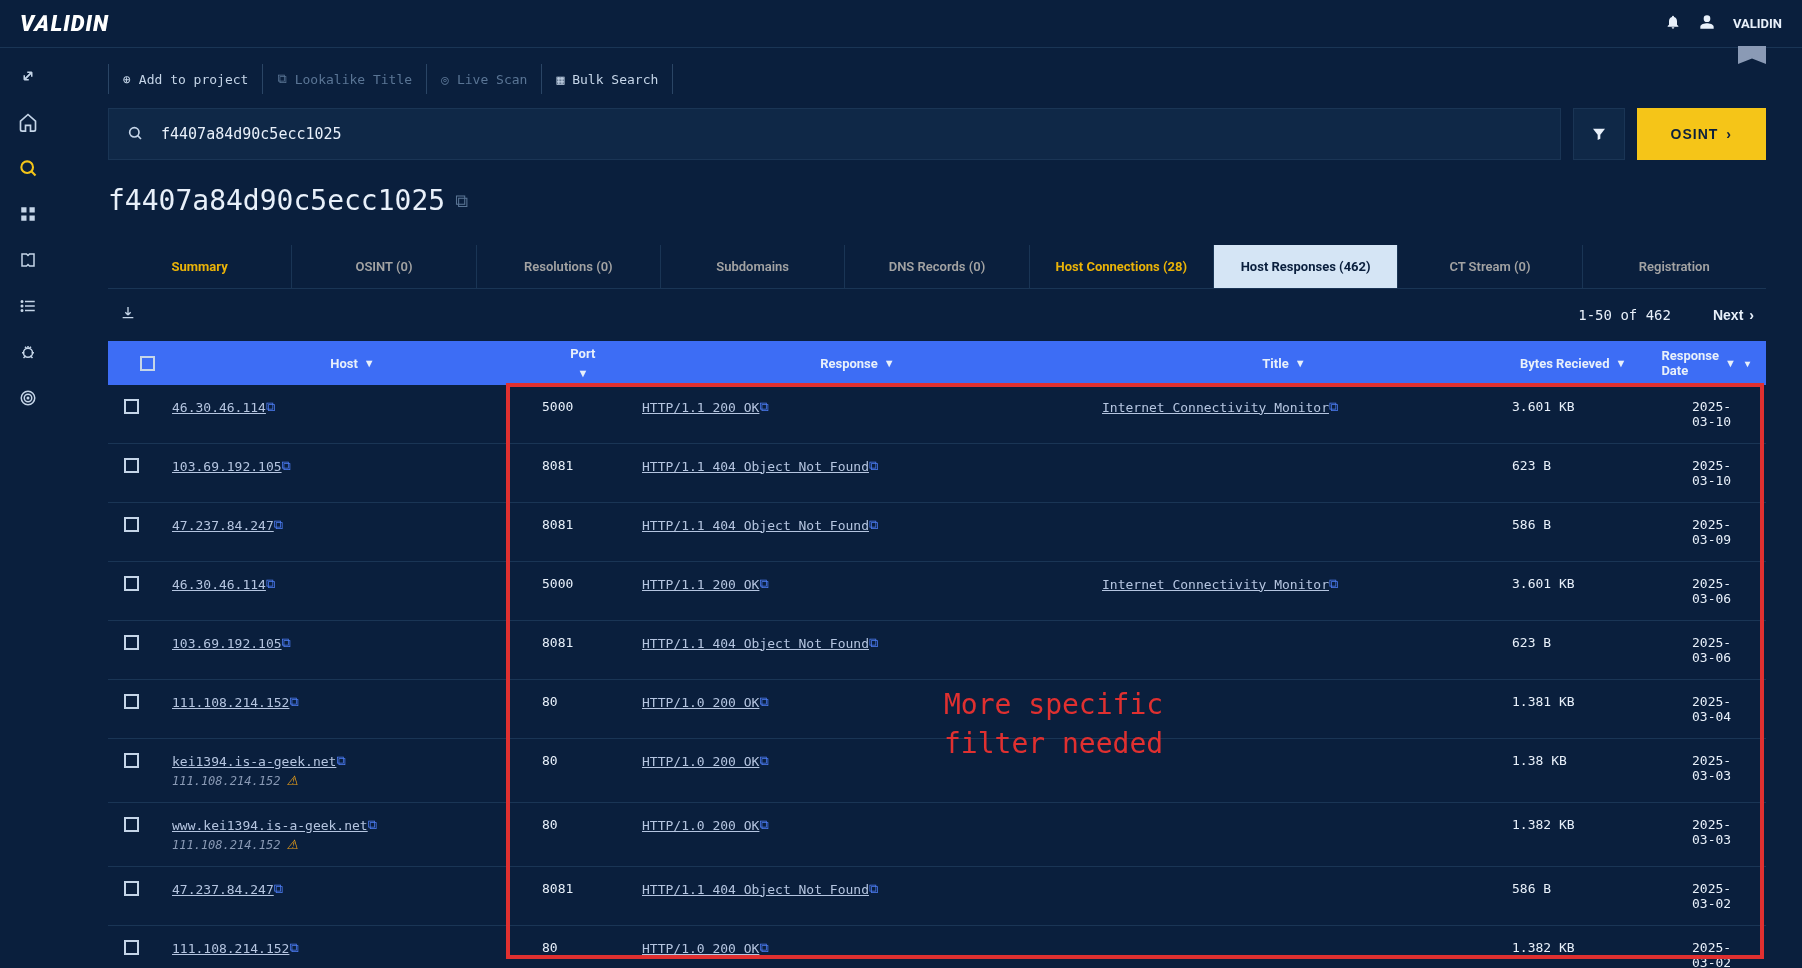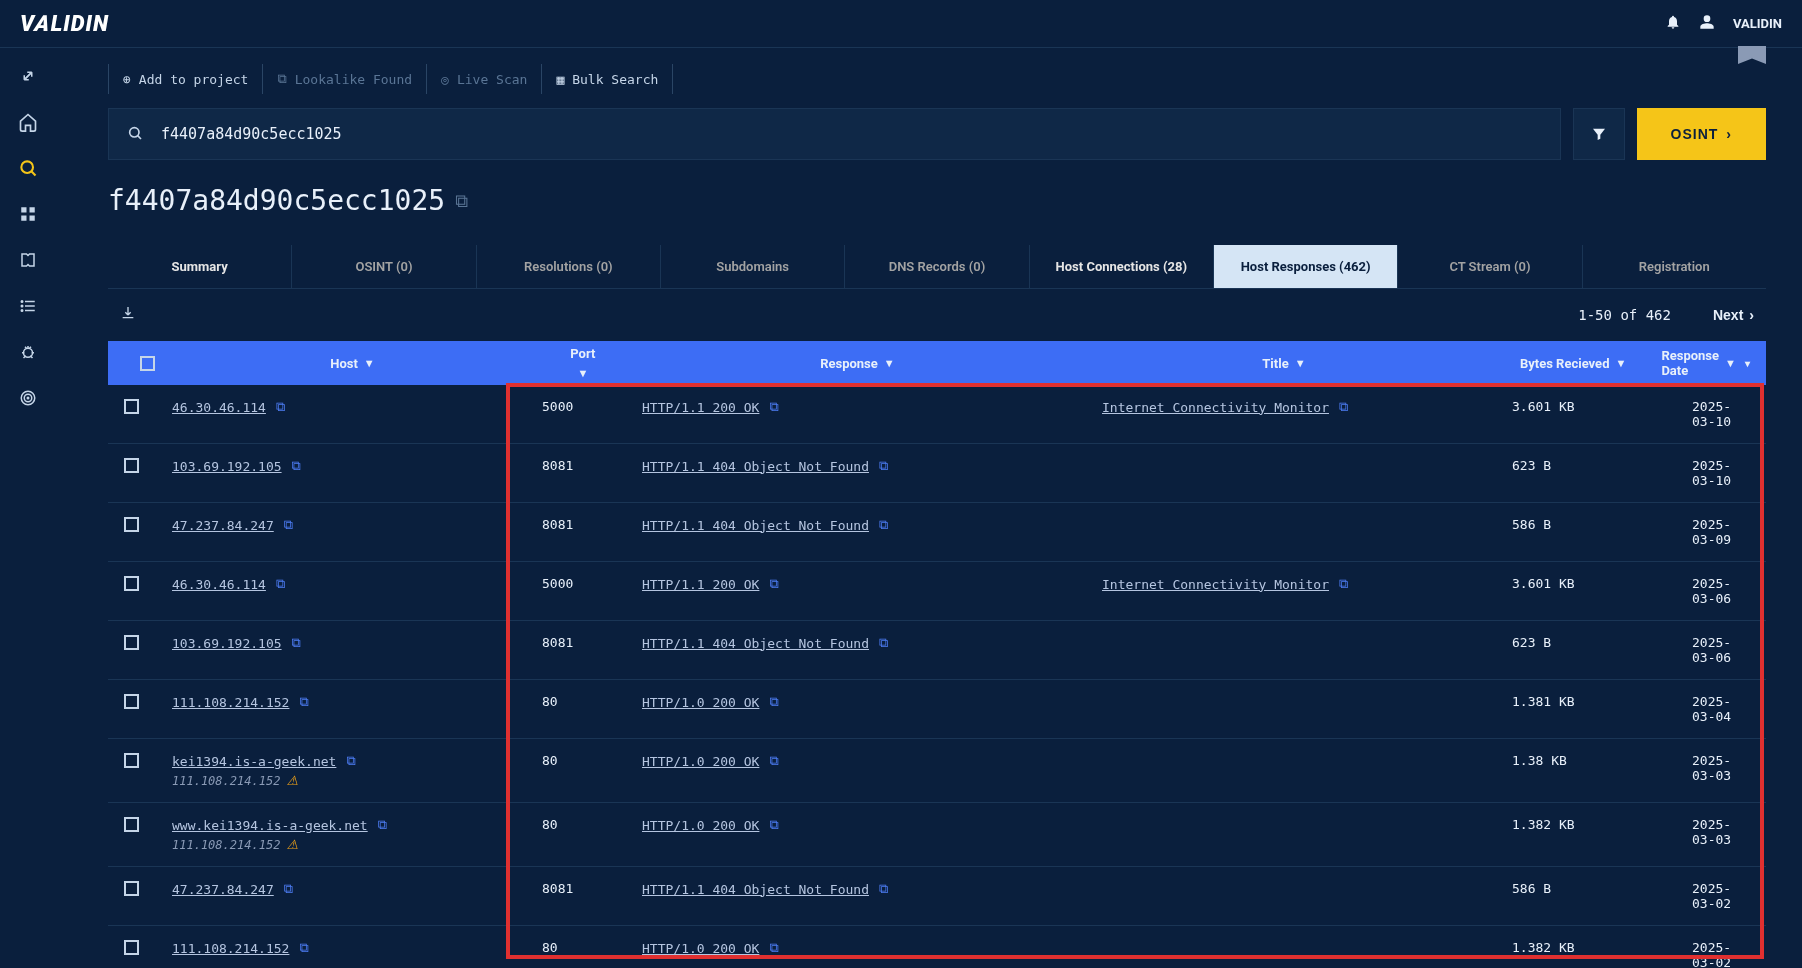--- a/index.html
+++ b/index.html
@@ -156,21 +156,21 @@
 .tabs {
   display:flex;
   border-bottom: 1px solid #1a3555;
 }
 .tab {
   flex:1;
   padding: 14px 0;
   text-align:center;
   font-size: 13px;
   font-weight: 700;
-  color: #e5e5e5;
+  color: #eab308;
   cursor:pointer;
   border-right:1px solid #1a3555;
 }
 .tab:last-child{border-right:none;}
 .tab.dim { color: #a3a3a3; font-weight:600; }
 .tab.active {
   background: #d5e5f5;
   color: #0a1f3d;
 }
 
@@ -210,21 +210,21 @@
 .tr {
   display:flex;
   align-items:flex-start;
   padding: 14px 16px;
   border-bottom: 1px solid #1a3555;
   font-family:"Consolas","Monaco",monospace;
   font-size:13px;
 }
 .tr .td { display:flex; flex-direction:column; gap:4px; }
 .link { color:#b5c5e0; text-decoration:underline; cursor:pointer; }
-.link-row { display:flex; align-items:center; gap:10px; }
+.link-row { display:flex; align-items:center; }
 .copy-ic { color:#4d7df5; font-size:13px; cursor:pointer; }
 .sub-ip { color:#8a9ab5; font-style:italic; font-size:12px; display:flex;align-items:center;gap:6px; }
 .warn { color:#f5a518; font-size:13px; }
 .checkbox { width:15px;height:15px;border:2px solid #c5d5e8;cursor:pointer; }
 
 
 .red-box {
   position:absolute;
   border: 4px solid #e03030;
   pointer-events: none;
@@ -327,21 +327,21 @@
 <div class="main">
   <div class="bookmark-tab"></div>
 
   <div class="toolbar">
     <div class="tb-btn first">
       <span class="tb-icon">⊕</span>
       <span>Add to project</span>
     </div>
     <div class="tb-btn disabled">
       <span class="tb-icon">⧉</span>
-      <span>Lookalike Found</span>
+      <span>Lookalike Title</span>
     </div>
     <div class="tb-btn disabled">
       <span class="tb-icon">◎</span>
       <span>Live Scan</span>
     </div>
     <div class="tb-btn">
       <span class="tb-icon">▦</span>
       <span>Bulk Search</span>
     </div>
   </div>
@@ -423,20 +423,23 @@
           <span class="filter-funnel">▼</span>
         </div>
       <div class="th col-date">
           <span>Response Date</span>
           <span class="filter-funnel">▼</span>
           <span class="sort-desc">▾</span>
         </div>
     </div>
     <div class="tbody" id="tbody">
       <div class="red-box" style="left:398px; top:-2px; width:1258px; height:576px;"></div>
+      <div class="red-text" style="left:836px; top:300px;">
+        <span>More specific</span><br><span>filter needed</span>
+      </div>
     <div class="tr">
           <div class="td col-check">
             <div class="checkbox"></div>
           </div>
           <div class="td col-host">
             <div class="link-row">
               <span class="link">46.30.46.114</span>
               <span class="copy-ic">⧉</span>
             </div>
           </div>

